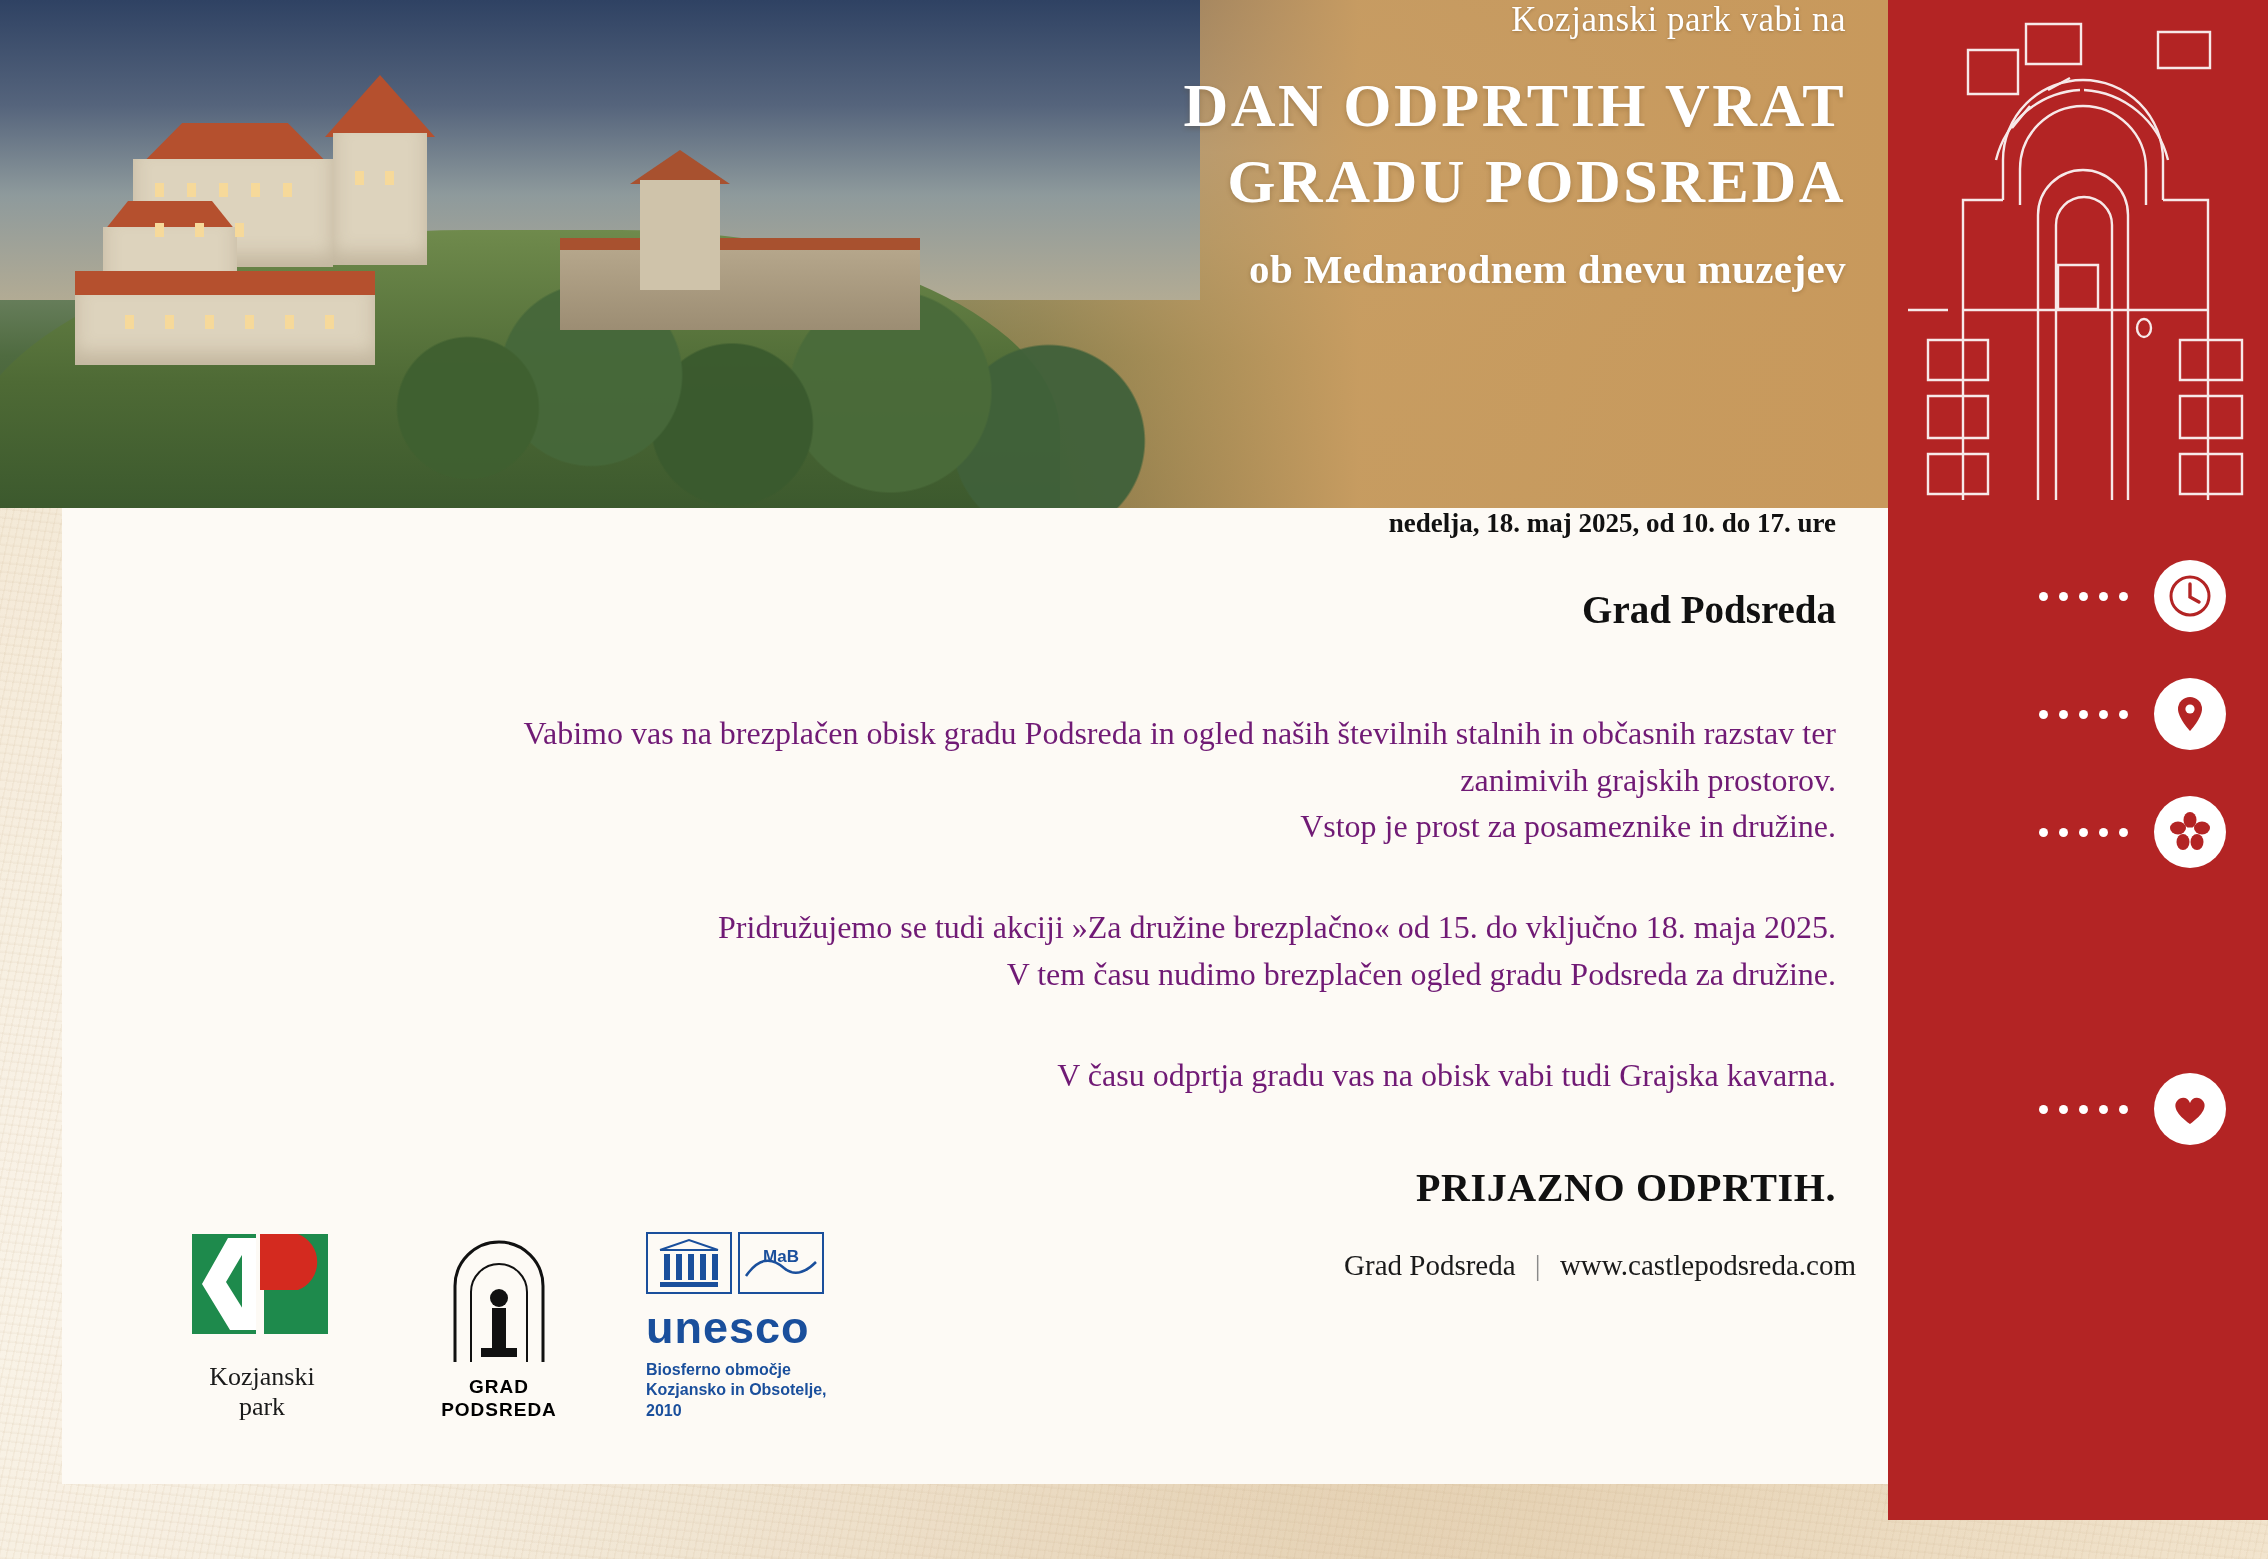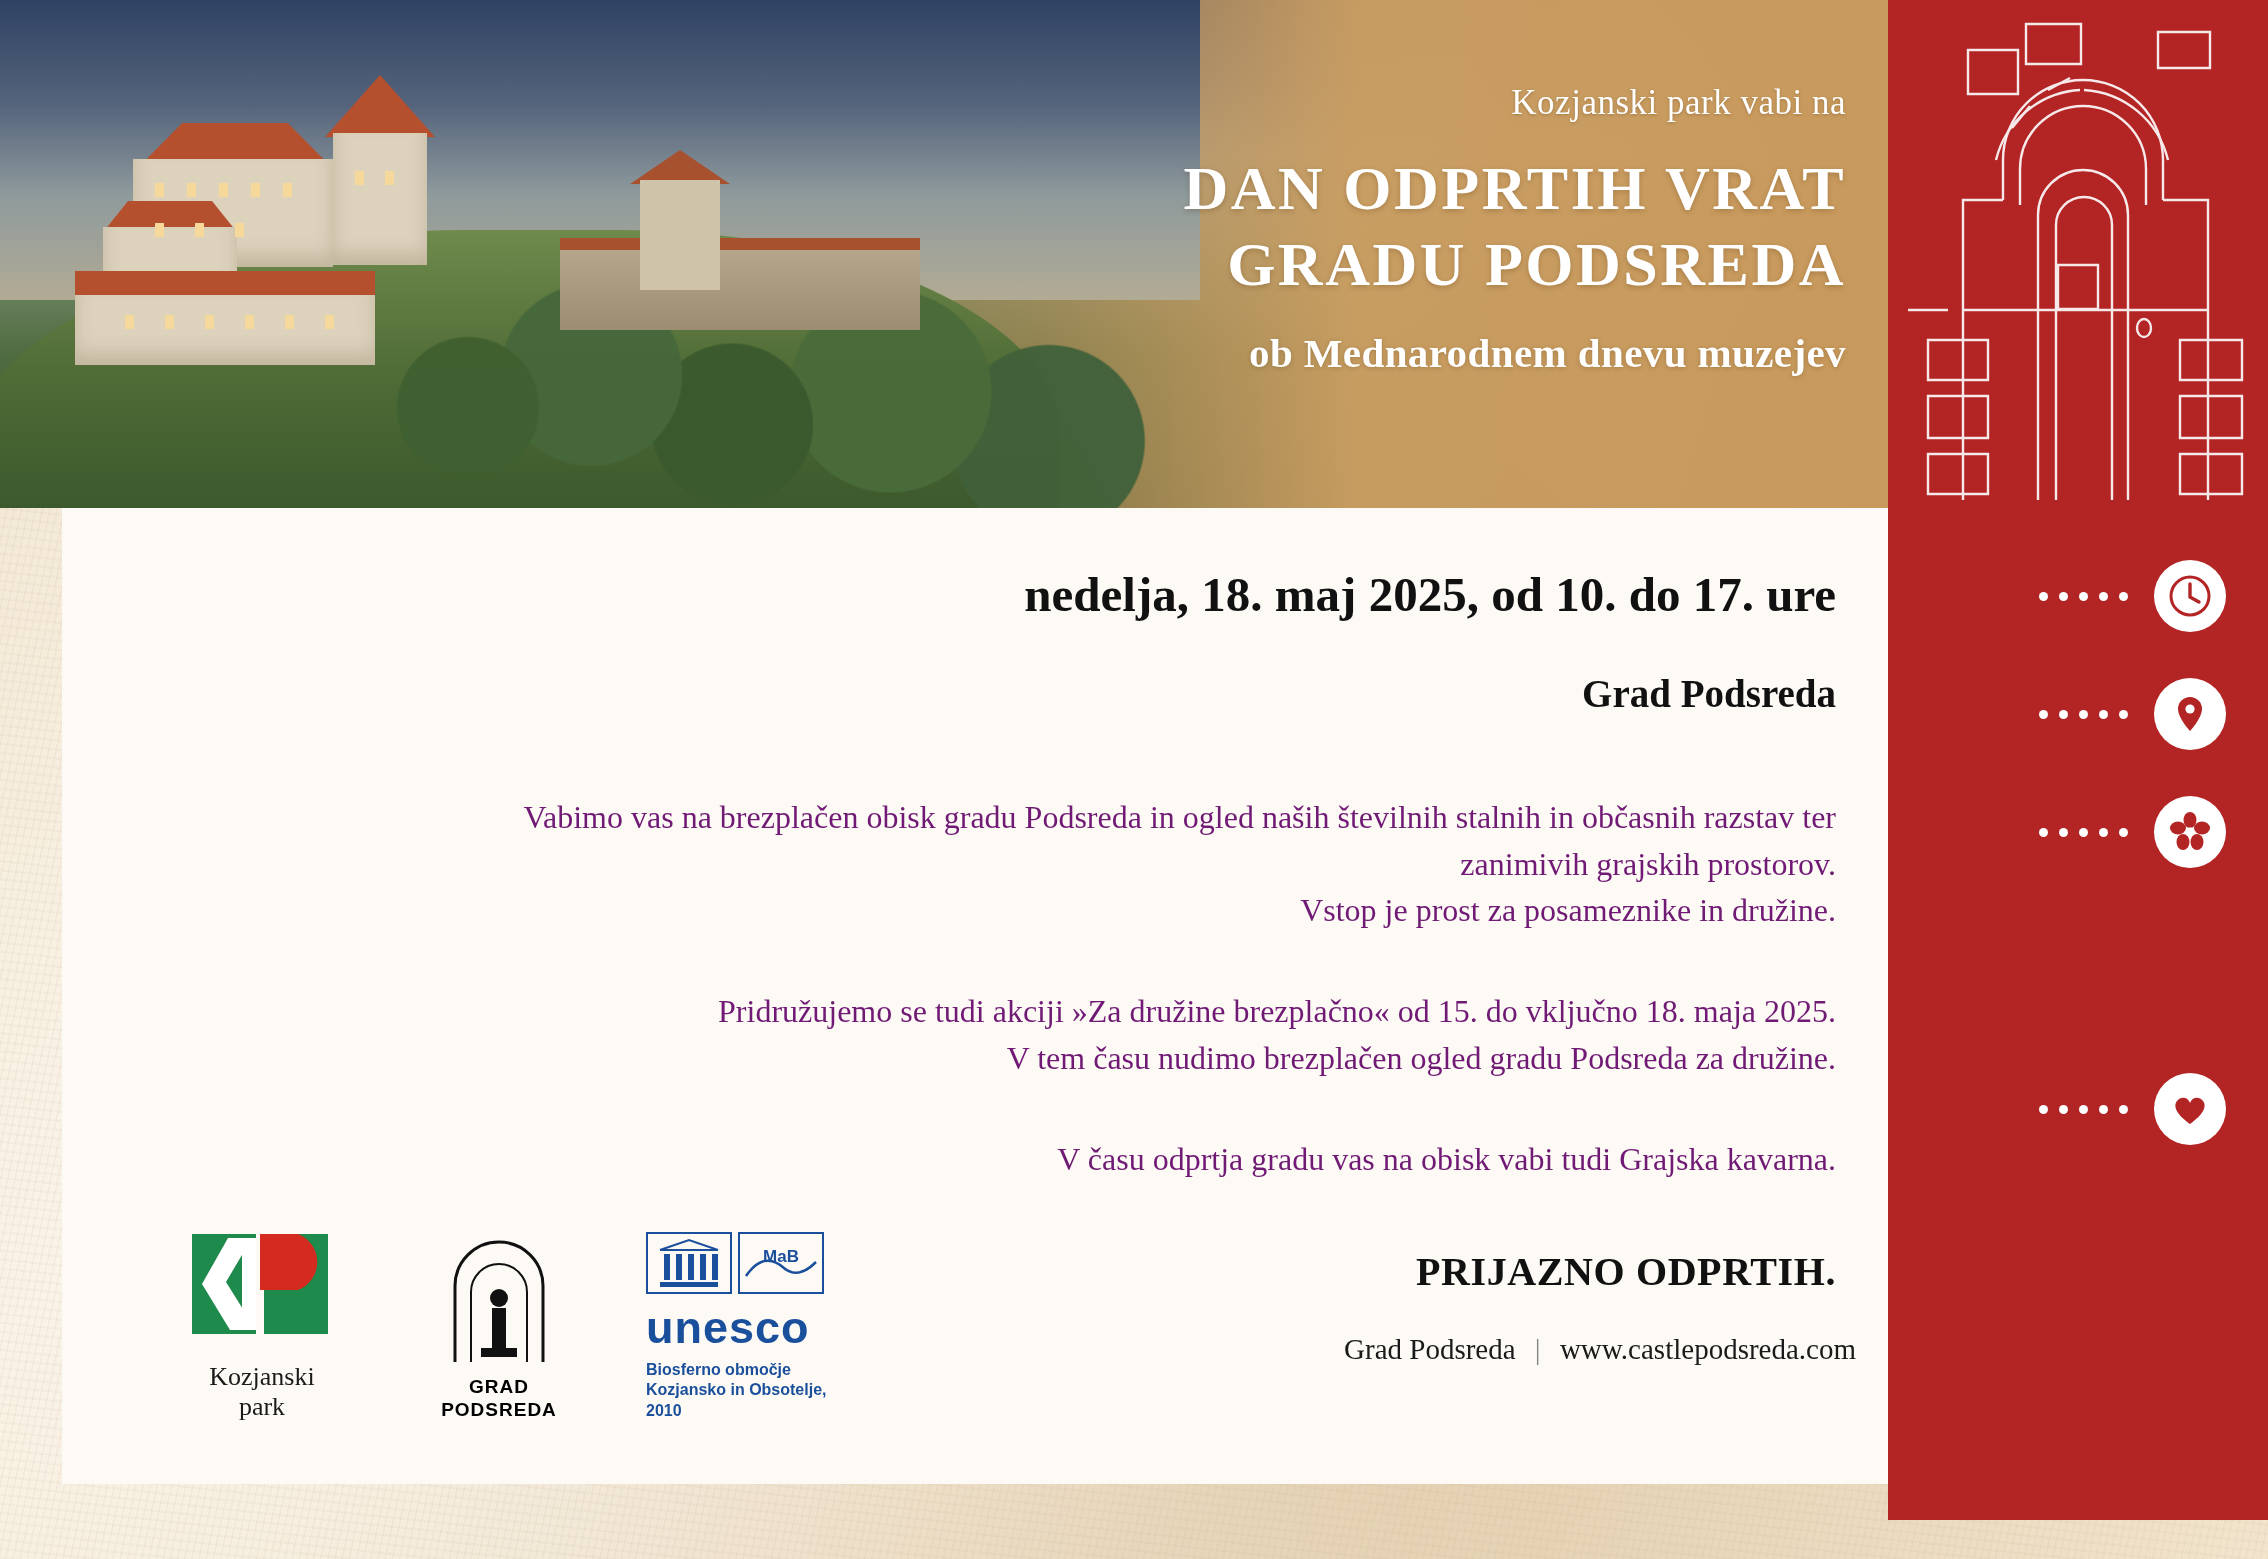--- a/index.html
+++ b/index.html
@@ -145,21 +145,21 @@
     right: 0;
     top: 0;
     width: 1020px;
     height: 460px;
     padding-right: 42px;
     box-sizing: border-box;
     color: #ffffff;
     text-align: right;
     display: flex;
     flex-direction: column;
-    justify-content: center;
+    justify-content: flex-start;
   }
   .kicker {
     font-size: 35px;
     letter-spacing: 0.5px;
     margin-bottom: 28px;
     font-weight: 400;
     text-shadow: 0 1px 3px rgba(90,60,20,0.35);
   }
   .title-main {
     font-size: 62px;
@@ -186,22 +186,21 @@
     background: #fdfaf5;
   }
 
   .info-line {
     text-align: right;
     padding-right: 52px;
     font-weight: 700;
     color: #111;
   }
   .info-date {
-    margin-top: 58px;
-    font-size: 49px;
+    font-size: 27px;
   }
   .info-place {
     margin-top: 48px;
     font-size: 39px;
   }
 
   .body-text {
     padding: 0 52px 0 96px;
     font-size: 32px;
     line-height: 1.46;

